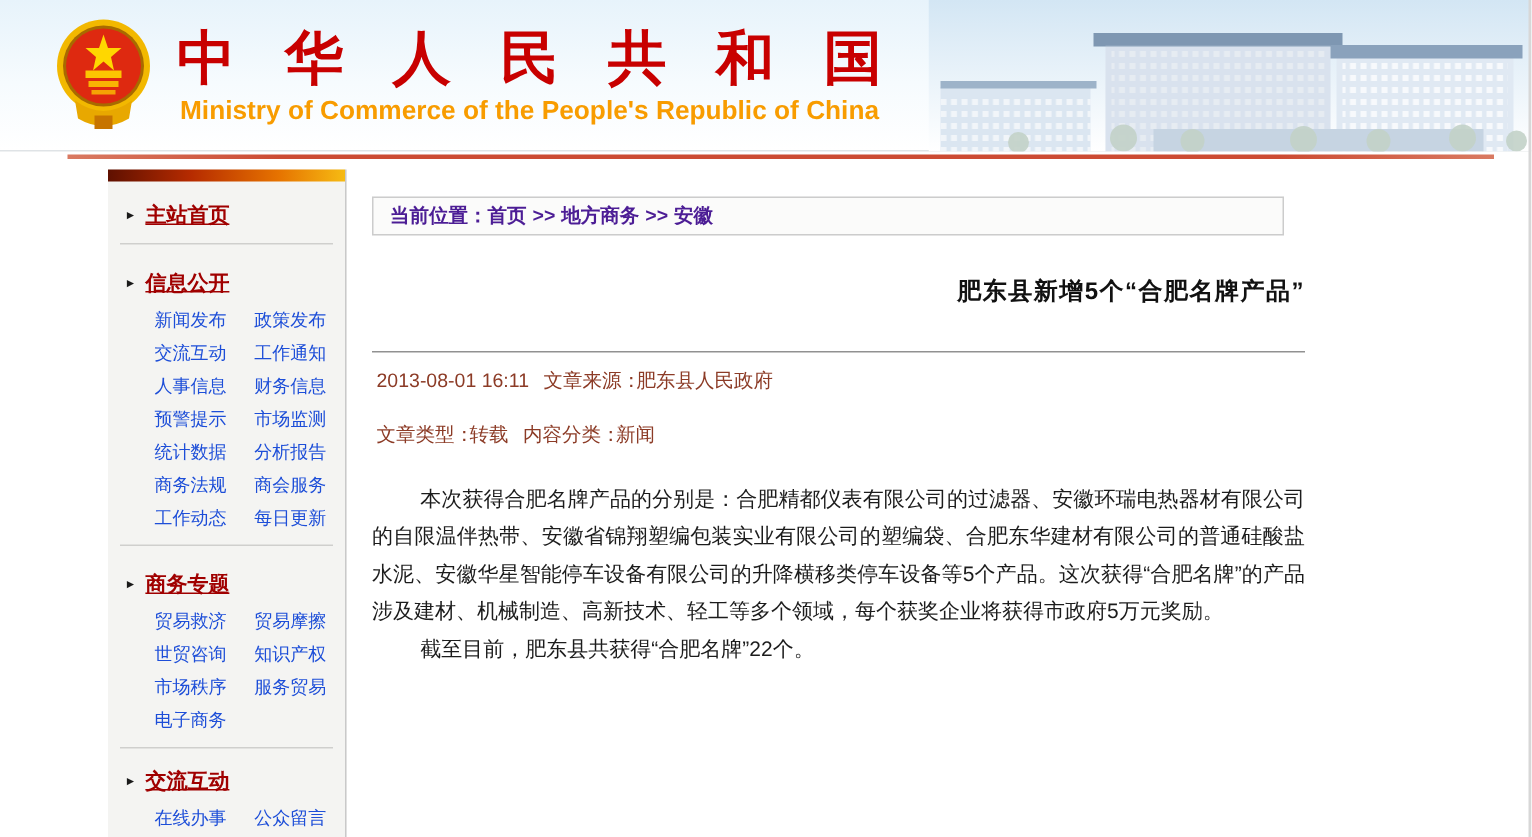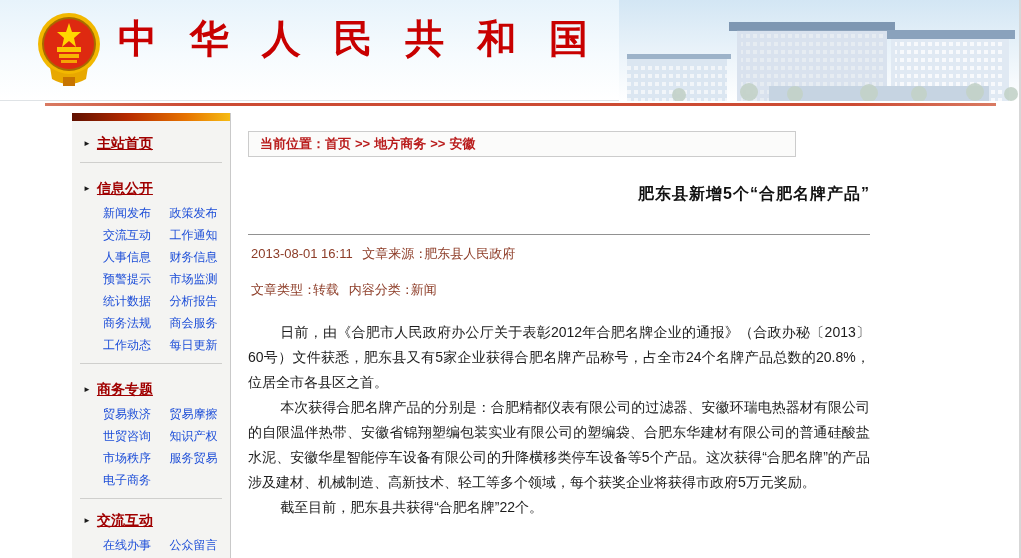--- a/index.html
+++ b/index.html
@@ -45,24 +45,24 @@
   .sb-section.last  { padding-top:4px; }
   .sb-head { padding-left:11px; height:22px; margin-bottom:2px;
     display:flex; align-items:center; gap:6px; }
   .sb-arrow { color:#1a1a1a; font-size:8px; line-height:1; }
   .sb-head-link { color:#a00000; font-weight:bold; font-size:14px; text-decoration:underline; }
   .sb-items { padding-left:25px; display:grid; grid-template-columns:60px auto; }
   .sb-item { height:22px; line-height:22px; font-size:12px; color:#1d4ed8; white-space:nowrap;text-align:center; }
 
   
   .breadcrumb {
-    position:absolute; left:248px; top:131px; width:548px; height:26px;
+    position:absolute; left:248px; top:131px; width:608px; height:26px;
     border:1px solid #cccccc; background:#fbfbfa;
     line-height:24px; padding-left:11px;
-    font-size:13px; font-weight:bold; color:#b91c1c; white-space:nowrap;
+    font-size:13px; font-weight:bold; color:#4c1d95; white-space:nowrap;
   }
   .bc-sep { margin:0 4px; }
 
   
   .article { position:absolute; left:248px; top:158px; width:622px; }
   .article-title {
     margin-top:26px; text-align:right;
     font-size:16px; font-weight:bold; color:#111111; letter-spacing:1px;
   }
   .article-rule { border:none; border-top:1px solid #919191; margin-top:29px; }
@@ -87,20 +87,21 @@
     <circle cx="33" cy="37" r="25" fill="#de2910"></circle>
     <polygon fill="#ffd700" points="33,16 36,25 45,25 38,31 40,40 33,34 26,40 28,31 21,25 30,25"></polygon>
     <rect x="21" y="40" width="24" height="5" fill="#ffd700" opacity="0.9"></rect>
     <rect x="23" y="47" width="20" height="4" fill="#ffd700" opacity="0.8"></rect>
     <rect x="25" y="53" width="16" height="3" fill="#ffd700" opacity="0.7"></rect>
     <path d="M14 60 Q33 74 52 60 L50 72 Q33 82 16 72 Z" fill="#e8a800"></path>
     <rect x="27" y="70" width="12" height="9" fill="#c77400"></rect>
   </svg>
 
   <div class="title-cn">中 华 人 民 共 和 国 商 务 部</div>
+  <div class="title-en">Ministry of Commerce of the People's Republic of China</div>
 
   <svg class="building" viewBox="0 0 402 101">
     <defs>
       <linearGradient id="sky" x1="0" y1="0" x2="0" y2="1">
         <stop offset="0" stop-color="#d3e6f4"></stop>
           <stop offset="1" stop-color="#ffffff"></stop>
       </linearGradient>
       <pattern id="win" width="7" height="8" patternUnits="userSpaceOnUse">
         <rect width="7" height="8" fill="none"></rect>
         <rect x="1" y="2" width="4" height="4" fill="#ffffff" opacity="0.75"></rect>
@@ -211,17 +212,16 @@
   <hr class="article-rule">
   <div class="meta meta-1">
     <span>2013-08-01 16:11</span>
     <span>文章来源：</span><span style="margin-left:-6px">肥东县人民政府</span>
   </div>
   <div class="meta meta-2">
     <span>文章类型：</span><span style="margin-left:-6px">转载</span>
     <span>内容分类：</span><span style="margin-left:-6px">新闻</span>
   </div>
   <div class="article-body">
-      <p class="para">日前，由《合肥市人民政府办公厅关于表彰2012年合肥名牌企业的通报》（合政办秘〔2013〕60号）文件获悉，肥东县又有5家企业获得合肥名牌产品称号，占全市24个名牌产品总数的20.8%，位居全市各县区之首。</p>
       <p class="para">本次获得合肥名牌产品的分别是：合肥精都仪表有限公司的过滤器、安徽环瑞电热器材有限公司的自限温伴热带、安徽省锦翔塑编包装实业有限公司的塑编袋、合肥东华建材有限公司的普通硅酸盐水泥、安徽华星智能停车设备有限公司的升降横移类停车设备等5个产品。这次获得“合肥名牌”的产品涉及建材、机械制造、高新技术、轻工等多个领域，每个获奖企业将获得市政府5万元奖励。</p>
       <p class="para">截至目前，肥东县共获得“合肥名牌”22个。</p>
     </div>
 </div>
 
 </body></html>

